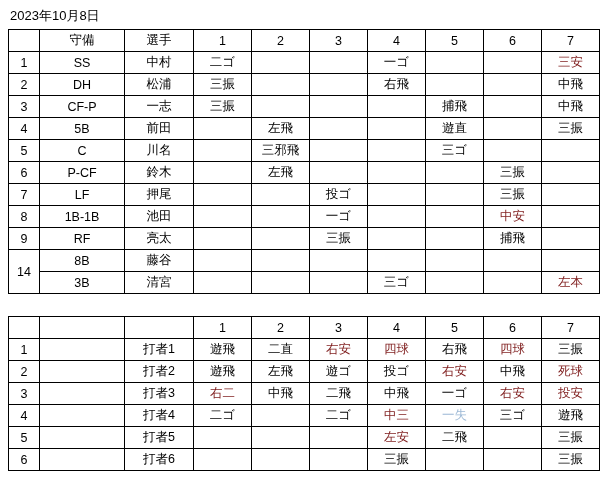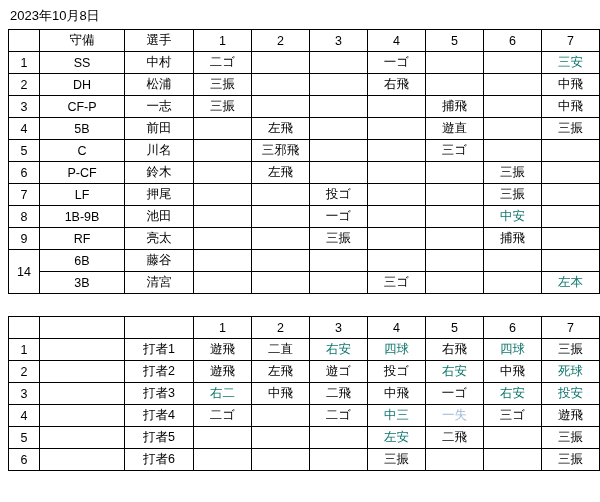--- a/index.html
+++ b/index.html
@@ -44,21 +44,21 @@
     overflow: hidden;
     white-space: nowrap;
   }
   
   .c-num   { width: 30px; }
   .c-pos   { width: 84px; }
   .c-name  { width: 68px; }
   .c-inn   { width: 57px; }
 
   .hdr td { font-size: 12.5px; }
-  .red { color: #0f766e; font-weight: bold; }
+  .red { color: #7f1d1d; font-weight: bold; }
   .grey { color: #9db9d6; font-family: Liberation Mono, monospace; }
   .rowspan-num { vertical-align: middle; }
 </style>
 </head>
 <body>
 
 <div class="page">
 
   <div class="date-line">2023年10月8日</div>
 
@@ -155,21 +155,21 @@
           <td class="c-inn"></td>
           <td class="c-inn"></td>
           <td class="c-inn">投ゴ</td>
           <td class="c-inn"></td>
           <td class="c-inn"></td>
           <td class="c-inn">三振</td>
           <td class="c-inn"></td>
         </tr>
         <tr>
           <td class="c-num rowspan-num">8</td>
-          <td class="c-pos">1B-9B</td>
+          <td class="c-pos">1B-1B</td>
           <td class="c-name">池田</td>
           <td class="c-inn"></td>
           <td class="c-inn"></td>
           <td class="c-inn">一ゴ</td>
           <td class="c-inn"></td>
           <td class="c-inn"></td>
           <td class="c-inn red">中安</td>
           <td class="c-inn"></td>
         </tr>
         <tr>
@@ -179,21 +179,21 @@
           <td class="c-inn"></td>
           <td class="c-inn"></td>
           <td class="c-inn">三振</td>
           <td class="c-inn"></td>
           <td class="c-inn"></td>
           <td class="c-inn">捕飛</td>
           <td class="c-inn"></td>
         </tr>
         <tr>
           <td class="c-num rowspan-num" rowspan="2">14</td>
-          <td class="c-pos">6B</td>
+          <td class="c-pos">8B</td>
           <td class="c-name">藤谷</td>
           <td class="c-inn"></td>
           <td class="c-inn"></td>
           <td class="c-inn"></td>
           <td class="c-inn"></td>
           <td class="c-inn"></td>
           <td class="c-inn"></td>
           <td class="c-inn"></td>
         </tr>
         <tr>

